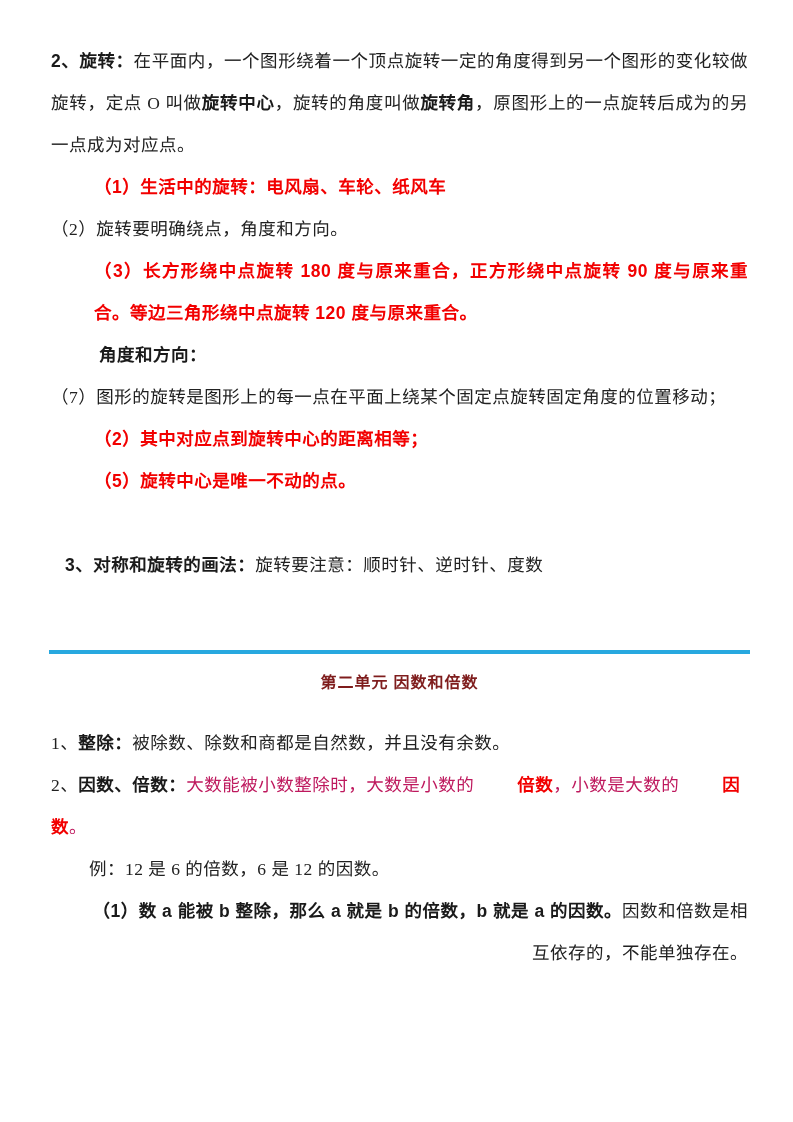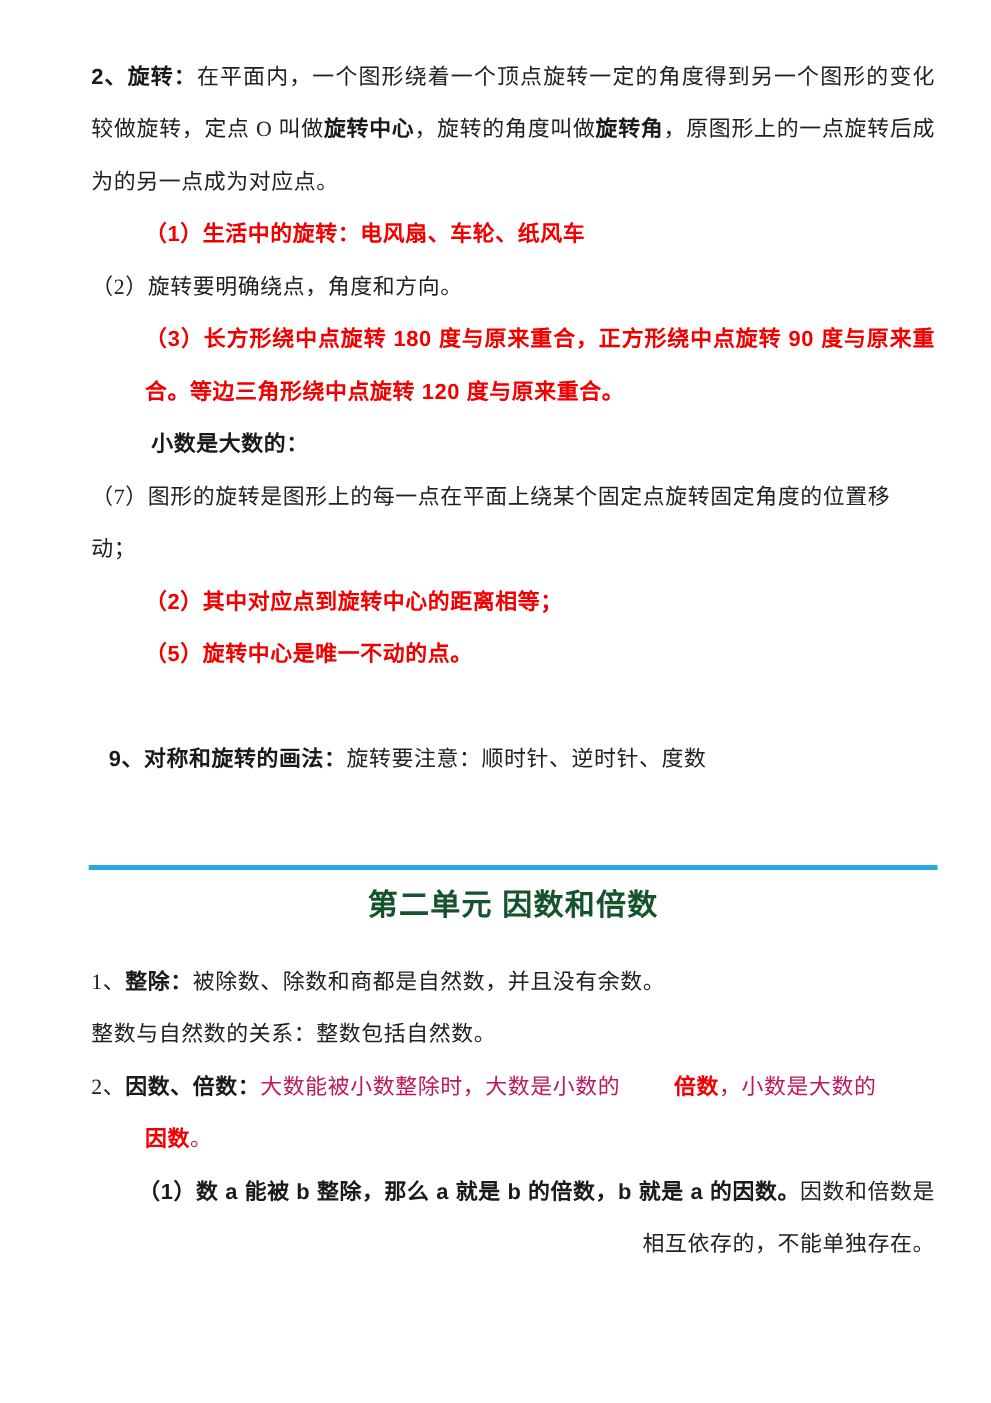--- a/index.html
+++ b/index.html
@@ -10,21 +10,21 @@
   .page {
     position: relative;
     width: 793px;
     height: 1122px;
     margin: 0 auto;
     background: #ffffff;
     overflow: hidden;
     font-family: "Liberation Serif", "DejaVu Serif", serif;
     color: #212121;
     box-sizing: border-box;
-    padding: 40px 45px 0 73px;
+    padding: 40px 45px 0 51px;
   }
   .para {
     margin: 0;
     font-size: 17.5px;
     line-height: 42px;
     text-align: justify;
     letter-spacing: 0.5px;
   }
   .para:last-child { text-align: right; }
   .b {
@@ -47,61 +47,61 @@
   .indent-p  { text-indent: 28px; }
   .gap-before { margin-top: 42px; }
   .divider {
     height: 4px;
     background: #27a8df;
     margin: 64px -2px 0 -2px;
     border: none;
   }
   .unit-heading {
     margin: 8px 0 18px 0;
-    font-size: 24px;
+    font-size: 16px;
     line-height: 42px;
     text-align: center;
-    color: #14532d;
-    font-family: Liberation Sans, sans-serif;
+    color: #7f1d1d;
+    font-family: Liberation Serif, serif;
     font-weight: 700;
     letter-spacing: 1px;
   }
   .left { text-align: left; }
 </style>
 </head>
 <body>
 
 <div class="page">
 
   <p class="para"><span class="b">2、旋转：</span><span>在平面内，一个图形绕着一个顶点旋转一定的角度得到另一个图形的变化较做旋转，定点 O 叫做</span><span class="b">旋转中心</span><span>，旋转的角度叫做</span><span class="b">旋转角</span><span>，原图形上的一点旋转后成为的另一点成为对应点。</span></p>
 
   <p class="para redbold left">（1）生活中的旋转：电风扇、车轮、纸风车</p>
 
   <p class="para left">（2）旋转要明确绕点，角度和方向。</p>
 
   <p class="para redbold">（3）长方形绕中点旋转 180 度与原来重合，正方形绕中点旋转 90 度与原来重合。等边三角形绕中点旋转 120 度与原来重合。</p>
 
-  <p class="para b indent-l">小数是大数的：</p>
+  <p class="para b indent-l">角度和方向：</p>
 
   <p class="para left">（7）图形的旋转是图形上的每一点在平面上绕某个固定点旋转固定角度的位置移动；</p>
 
   <p class="para redbold left">（2）其中对应点到旋转中心的距离相等；</p>
 
 
 
   <p class="para redbold left">（5）旋转中心是唯一不动的点。</p>
 
-  <p class="para indent-s gap-before"><span class="b">9、对称和旋转的画法：</span><span>旋转要注意：顺时针、逆时针、度数</span></p>
+  <p class="para indent-s gap-before"><span class="b">3、对称和旋转的画法：</span><span>旋转要注意：顺时针、逆时针、度数</span></p>
 
   <hr class="divider">
 
   <h2 class="unit-heading">第二单元 因数和倍数</h2>
 
   <p class="para left"><span>1、</span><span class="b">整除：</span><span>被除数、除数和商都是自然数，并且没有余数。</span></p>
 
-  <p class="para left">整数与自然数的关系：整数包括自然数。</p>
 
   <p class="para left"><span>2、</span><span class="b">因数、倍数：</span><span class="red">大数能被小数整除时，大数是小数的</span><span class="redbold">倍数</span><span class="red">，小数是大数的</span><span class="redbold">因数</span><span class="red">。</span></p>
 
+  <p class="para indent-m">例：12 是 6 的倍数，6 是 12 的因数。</p>
 
   <p class="para indent-p"><span class="b">（1）数 a 能被 b 整除，那么 a 就是 b 的倍数，b 就是 a 的因数。</span><span>因数和倍数是相互依存的，不能单独存在。</span></p>
 
 </div>
 
 </body></html>

